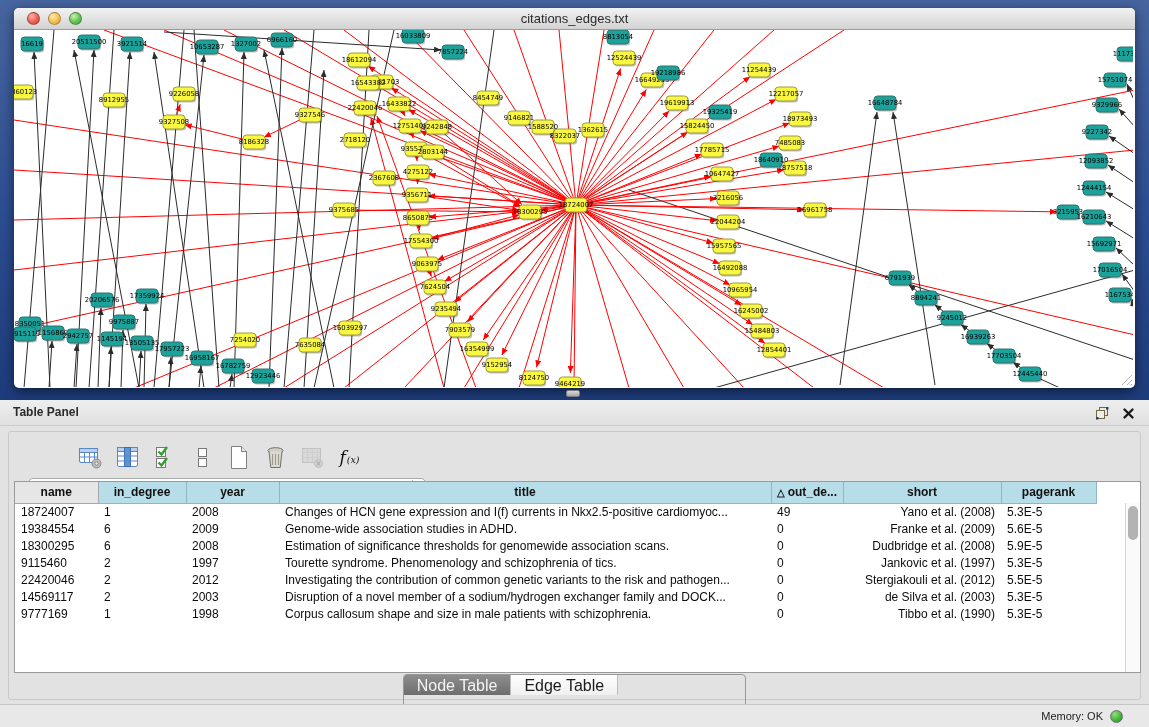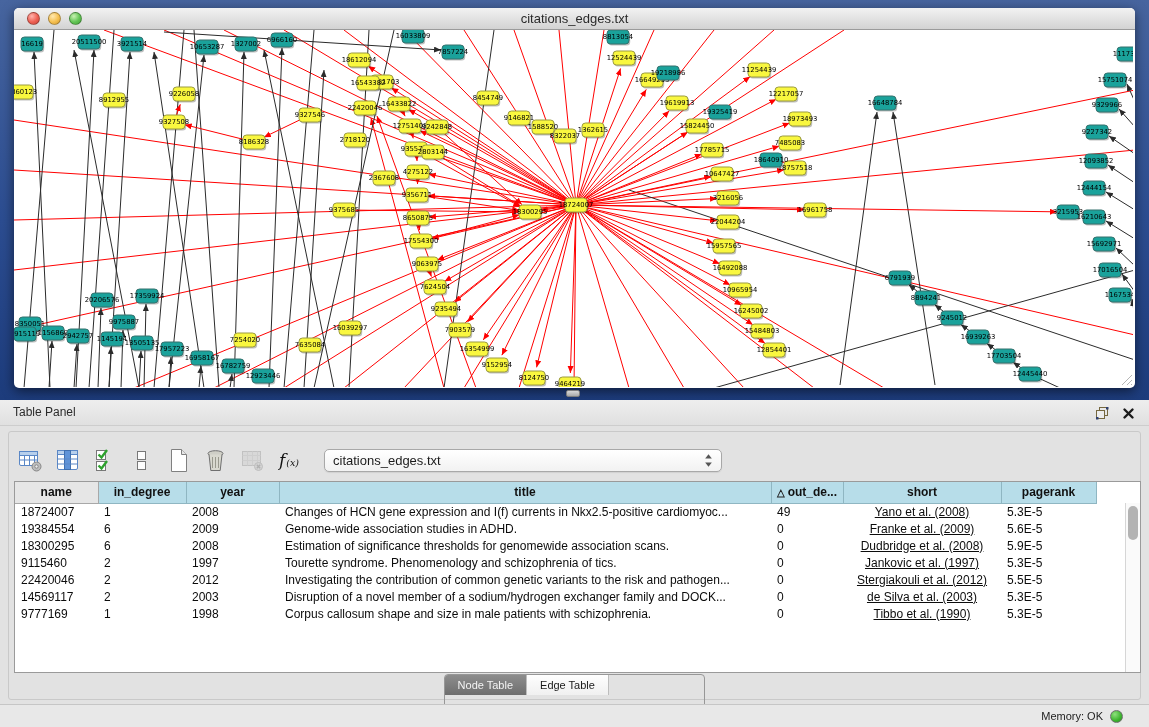--- a/index.html
+++ b/index.html
@@ -23,26 +23,26 @@
   #net { position:absolute; left:0; top:22px; width:1119px; height:357px; }
   .grip { position:absolute; right:2px; bottom:2px; }
   .nlab { font:6.8px "DejaVu Sans",sans-serif; fill:#000; }
   .splitter-handle { position:absolute; left:566px; top:390px; width:14px; height:7px;
     background:linear-gradient(#d8d8d8,#a9a9a9); border:1px solid #7e7e7e; border-radius:2px; }
 
   
   .table-panel { position:absolute; left:0; top:400px; width:1149px; height:304px; background:#e2e2e2; }
   .panel-header { position:absolute; left:0; top:0; right:0; height:26px;
     background:linear-gradient(#eeeeee,#e0e0e0); border-bottom:1px solid #cdcdcd; }
-  .panel-title { position:absolute; left:13px; top:5px; font-size:12px; color:#2b2b2b; }
+  .panel-title { position:absolute; left:13px; top:5px; font-size:12px; color:#2b2b2b;font-weight:bold; }
   .ph-icons { position:absolute; right:14px; top:6px; display:flex; gap:13px; align-items:center; }
   .panel-body { position:absolute; left:8px; top:31px; right:8px; bottom:4px;
     border:1px solid #c9c9c9; border-radius:3px; }
 
-  .toolbar { position:absolute; left:14px; top:41px; height:38px; display:flex; align-items:center; gap:5px; }
+  .toolbar { position:absolute; left:14px; top:41px; height:38px; display:flex; align-items:center; gap:5px;flex-direction:column; }
   .tool-btn { width:32px; height:32px; display:flex; align-items:center; justify-content:center;
     background:transparent; border:none; padding:0; }
   .tool-btn.disabled { opacity:.6; }
   .fxwrap { color:#111; }
   .fxf { font:italic 17px "DejaVu Serif",serif; }
   .fxs { font:italic 9.5px "DejaVu Serif",serif; margin-left:1px; }
   .combo { width:398px; height:23px; margin-left:14px; display:flex; align-items:center;
     background:linear-gradient(#ffffff,#f2f2f2); border:1px solid #a8a8a8; border-radius:5px;
     padding:0 8px; box-shadow:0 1px 1px rgba(0,0,0,.08); }
   .combo-text { flex:1; font-size:13px; color:#1c1c1c; }
@@ -50,30 +50,30 @@
   .tablewrap { position:absolute; left:14px; top:81px; width:1127px; height:192px;
     background:#fff; border:1px solid #9a9a9a; overflow:hidden; }
   table { border-collapse:collapse; table-layout:fixed; width:1110px; }
   th { height:21px; font-weight:bold; font-size:12px; color:#111; text-align:center;
     background:#b7dde9; border-right:1px solid #8fb6c2; border-bottom:1px solid #8fb6c2;
     overflow:hidden; white-space:nowrap; }
   th:first-child { background:#e6e6e6; border-right:1px solid #a8a8a8; border-bottom:1px solid #a8a8a8; }
   th.filler { background:#fff; border:none; }
   .sort-arrow { font-size:10px; margin-right:3px; color:#222; }
   td { height:17px; font-size:12px; color:#0c0c0c; padding:0 6px; white-space:nowrap; overflow:hidden; }
-  td.c { text-align:center;text-decoration:underline; }
+  td.c { text-align:right; }
   .vscroll { position:absolute; right:0; top:21px; bottom:0; width:15px; background:#fafafa;
     border-left:1px solid #d6d6d6; }
   .vthumb { position:absolute; left:2px; right:2px; top:3px; height:34px; background:#b3b3b3;
     border-radius:6px; }
 
   .tabs { position:absolute; left:0; top:274px; width:100%; display:flex; justify-content:center; }
   .seg { display:flex; border:1px solid #979797; border-radius:4px; overflow:hidden;
     box-shadow:0 1px 0 rgba(255,255,255,.7); }
-  .seg button { padding:2px 13px; height:20px; font-size:11px; color:#1a1a1a; border:none;
+  .seg button { padding:2px 13px; height:20px; font-size:16px; color:#1a1a1a; border:none;
     border-right:1px solid #bdbdbd; background:linear-gradient(#fefefe,#f0f0f0); }
   .seg button:last-child { border-right:none;margin-top:44px; }
   .seg button.active { background:linear-gradient(#8d8d8d,#6e6e6e); color:#f4f4f4; }
 
   
   .statusbar { position:absolute; left:0; top:704px; width:1149px; height:23px;
     background:#e8e8e8; border-top:1px solid #c6c6c6; display:flex; align-items:center;
     justify-content:flex-end; padding-right:26px; }
   .mem-label { font-size:11px; color:#222; }
   .mem-dot { width:13px; height:13px; border-radius:50%; margin-left:7px;

